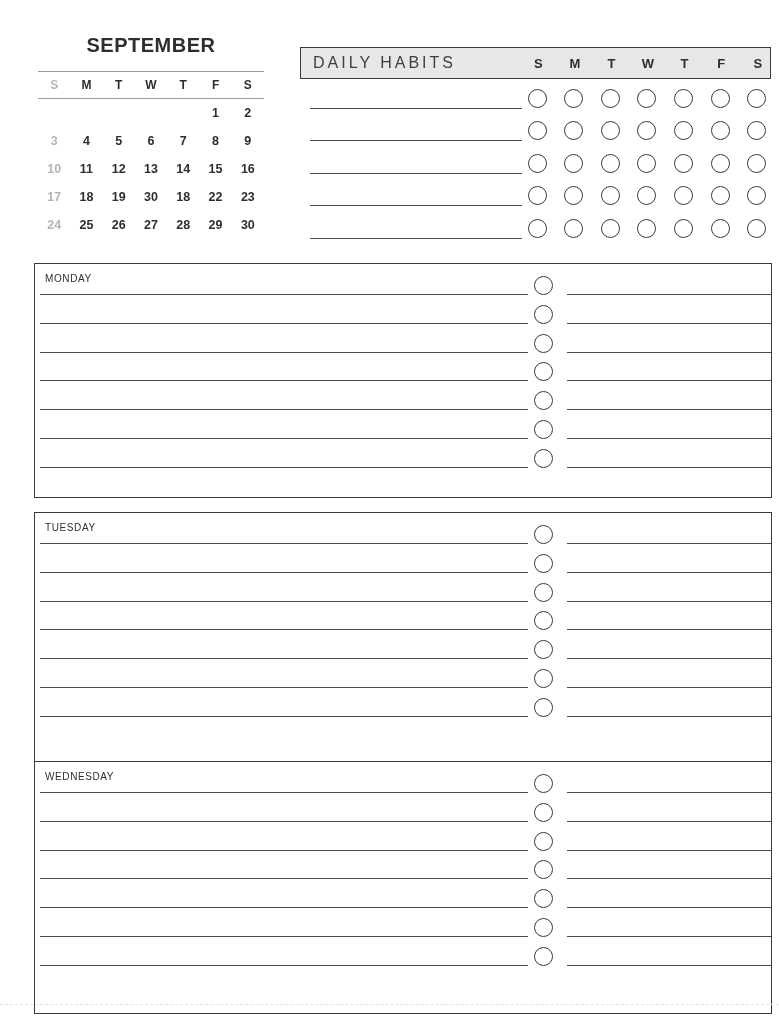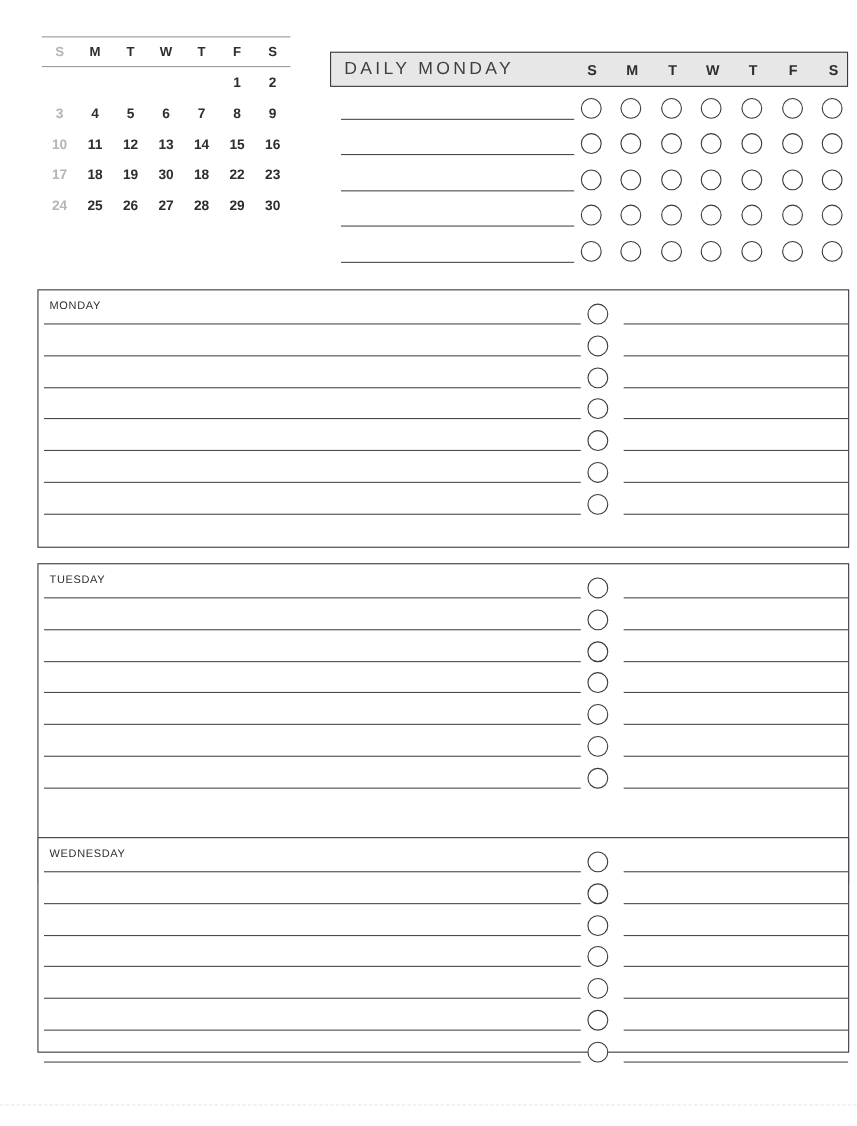--- a/index.html
+++ b/index.html
@@ -38,21 +38,21 @@
   .habit-circles { position:absolute; left:219px; width:256px; bottom:1px;
                    display:grid; grid-template-columns:repeat(7,1fr); justify-items:center; align-items:end; }
   .circle { width:19px; height:19px; border:1.4px solid var(--border,#3a3a3a);
             border-radius:50%; background:#fff; }
 
   
   .day-section { position:absolute; left:34px; width:738px; background:#fff;
                  border:1.6px solid var(--border,#3f3f3f); }
   .day-1 { top:263px; height:235px; }
   .day-2 { top:512px; height:291px; }
-  .day-3 { top:761px; height:196px; }
+  .day-3 { top:761px; height:253px; }
   .day-title { position:absolute; left:10px; top:9px; font-size:10px; letter-spacing:.6px;
                color:var(--text,#3a3a3a); z-index:2; }
   .day-rows { position:absolute; top:0; left:0; right:0; }
   .task-row { position:relative; height:28.75px; }
   .task-row.first { height:31px; }
   .task-line { position:absolute; left:5px; width:488px; bottom:0; height:0;
                border-bottom:1.1px solid var(--line,#4a4a4a); }
   .task-circle { position:absolute; left:499px; bottom:0; width:19px; height:19px;
                  border:1.4px solid var(--border,#3a3a3a); border-radius:50%; background:#fff; }
   .task-note-line { position:absolute; left:532px; right:0; bottom:0; height:0;
@@ -60,20 +60,21 @@
 
   .page-edge { position:absolute; left:0; right:0; top:1004px;
                border-top:1px dashed #e3e3e3; }
 </style>
 </head>
 <body>
 
 <div class="page">
 
   <section class="calendar">
+    <div class="cal-title">SEPTEMBER</div>
     <div class="cal-week-header">
         <div class="cal-hcell muted">S</div>
         <div class="cal-hcell">M</div>
         <div class="cal-hcell">T</div>
         <div class="cal-hcell">W</div>
         <div class="cal-hcell">T</div>
         <div class="cal-hcell">F</div>
         <div class="cal-hcell">S</div>
       </div>
     <div class="cal-grid">
@@ -110,21 +111,21 @@
         <div class="cal-cell">26</div>
         <div class="cal-cell">27</div>
         <div class="cal-cell">28</div>
         <div class="cal-cell">29</div>
         <div class="cal-cell">30</div>
       </div>
   </section>
 
   <section class="habits">
     <div class="habits-header">
-      <span class="habits-title">DAILY MONDAY</span>
+      <span class="habits-title">DAILY HABITS</span>
       <div class="habits-days">
           <div class="hday">S</div>
           <div class="hday">M</div>
           <div class="hday">T</div>
           <div class="hday">W</div>
           <div class="hday">T</div>
           <div class="hday">F</div>
           <div class="hday">S</div>
         </div>
     </div>

